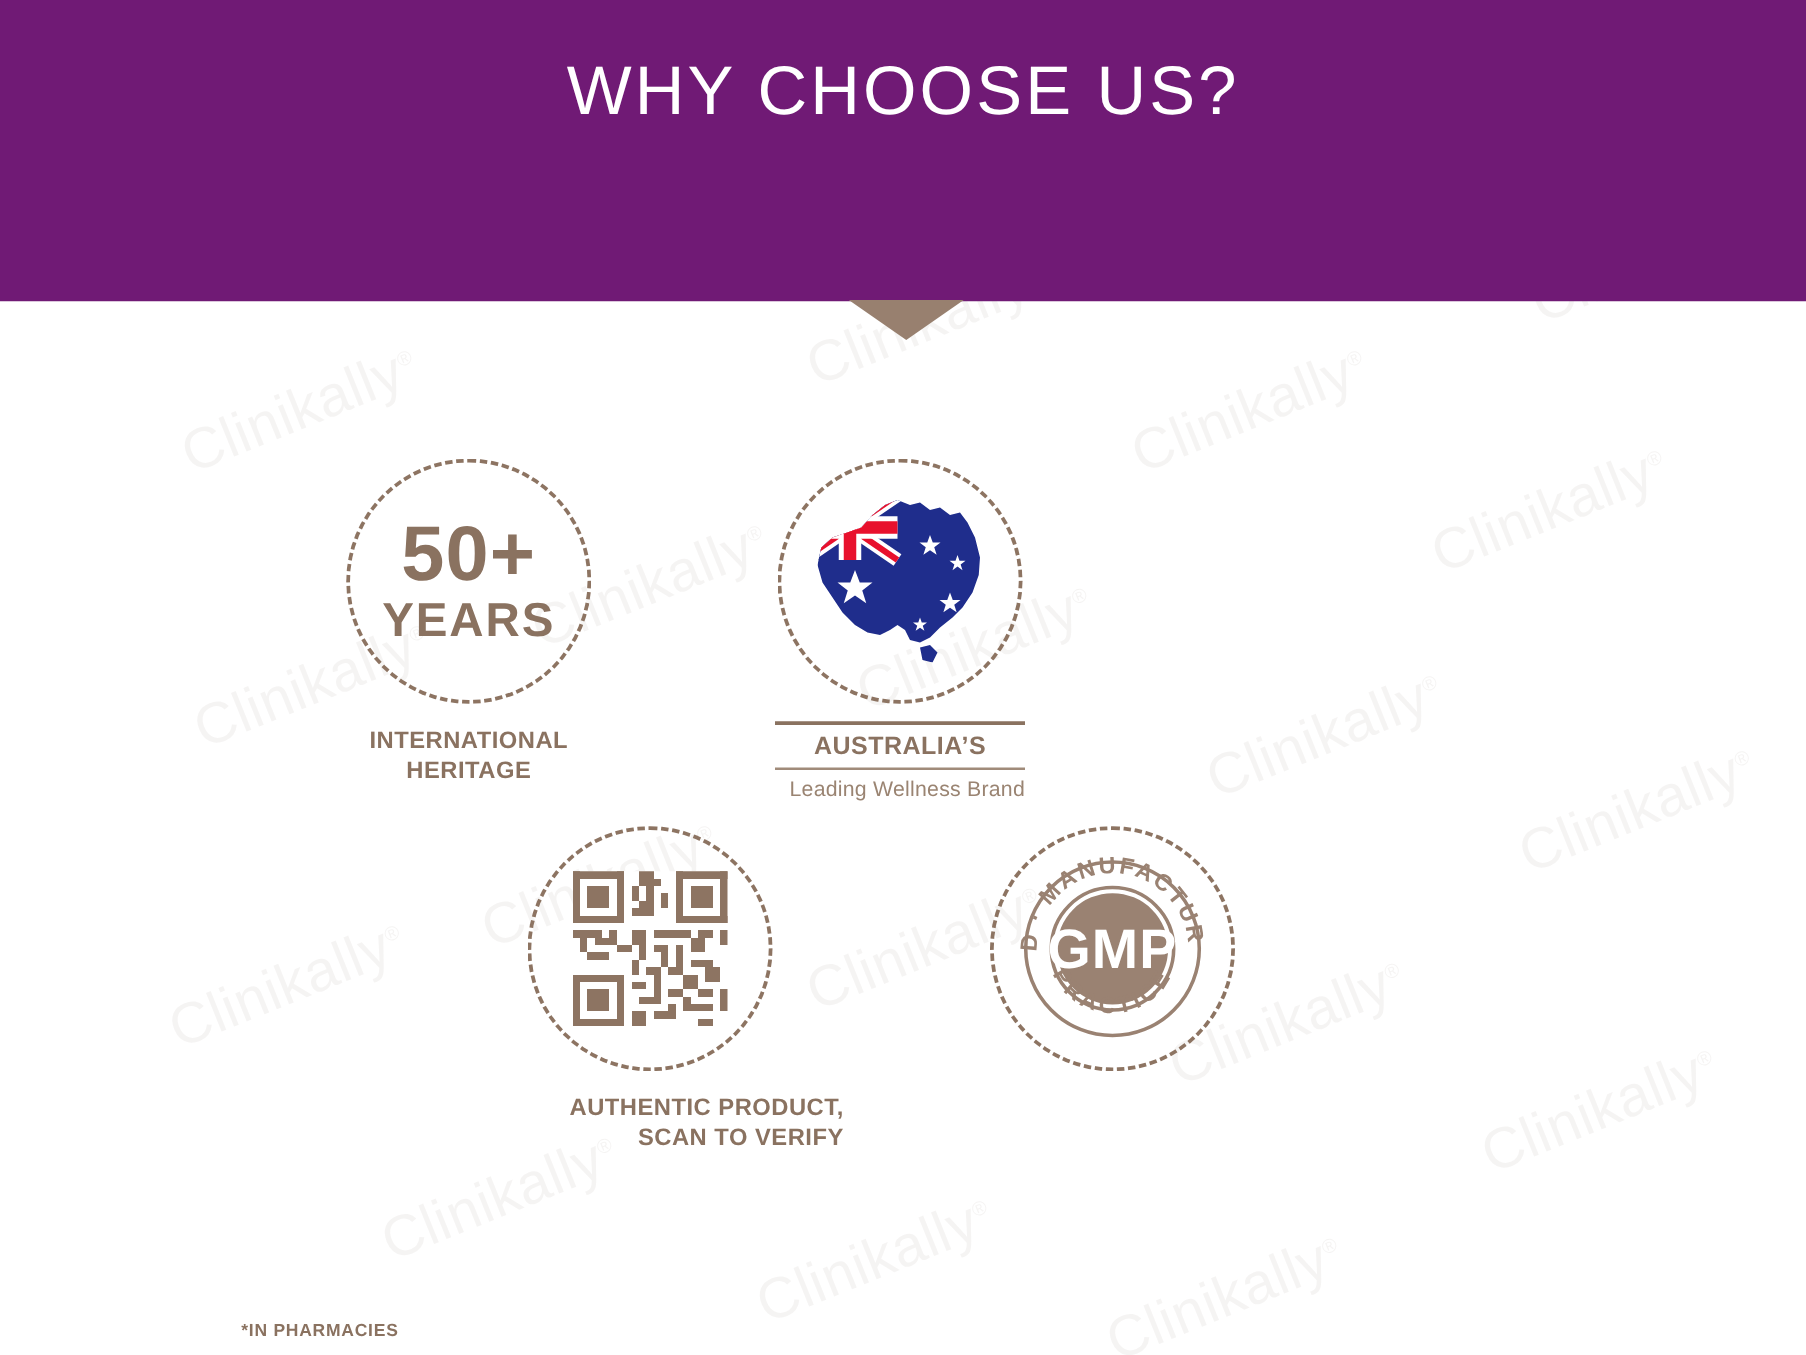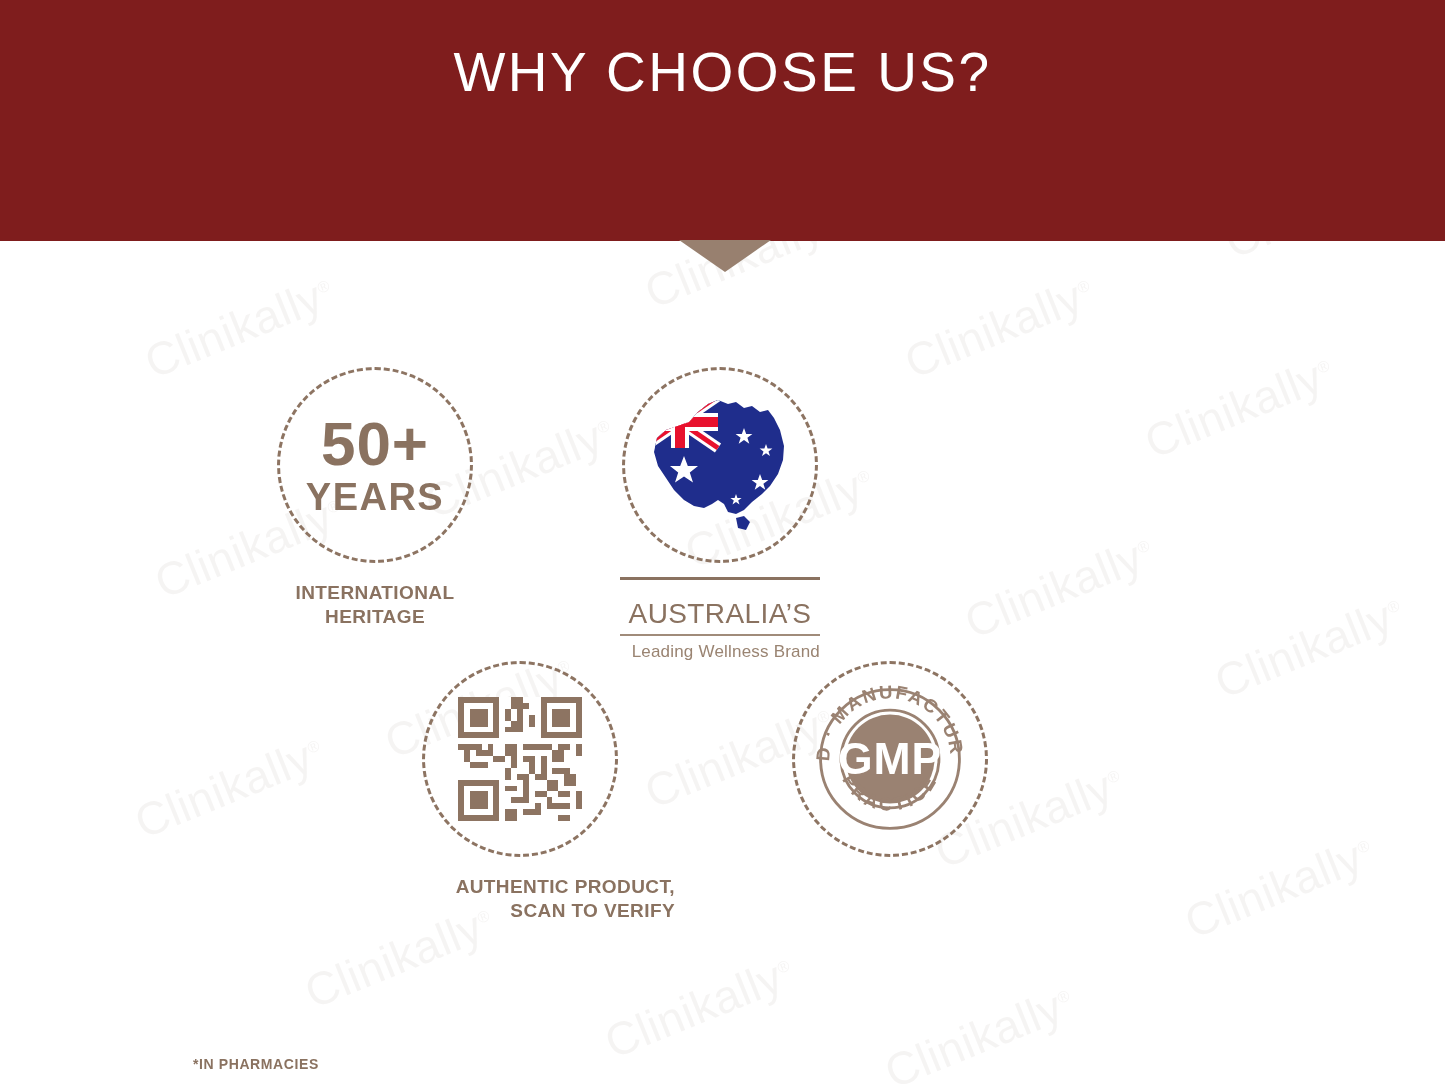--- a/index.html
+++ b/index.html
@@ -42,21 +42,21 @@
     vertical-align: super;
   }
 
   
   .banner {
     position: absolute;
     left: 0;
     top: 0;
     width: 1445px;
     height: 241px;
-    background: #7f1d1d;
+    background: #701a75;
     z-index: 3;
   }
   .banner-notch {
     position: absolute;
     left: 679px;
     top: 240px;
     width: 0;
     height: 0;
     border-left: 46px solid transparent;
     border-right: 46px solid transparent;
@@ -154,25 +154,25 @@
     height: 3px;
     background: #8a7260;
     width: 100%;
   }
   .rule-thin {
     height: 1.5px;
     background: #a08b7a;
     width: 100%;
   }
   .aus-main {
-    font-size: 28px;
-    font-weight: 400;
+    font-size: 20px;
+    font-weight: 700;
     color: #8a7260;
     letter-spacing: 0.4px;
-    padding: 19px 0 6px 0;
+    padding: 7px 0 6px 0;
     line-height: 1.05;
   }
   .aus-sub {
     font-size: 17px;
     font-weight: 400;
     color: #9a8472;
     letter-spacing: 0.2px;
     padding-top: 7px;
     line-height: 1.1;
     text-align: right;

